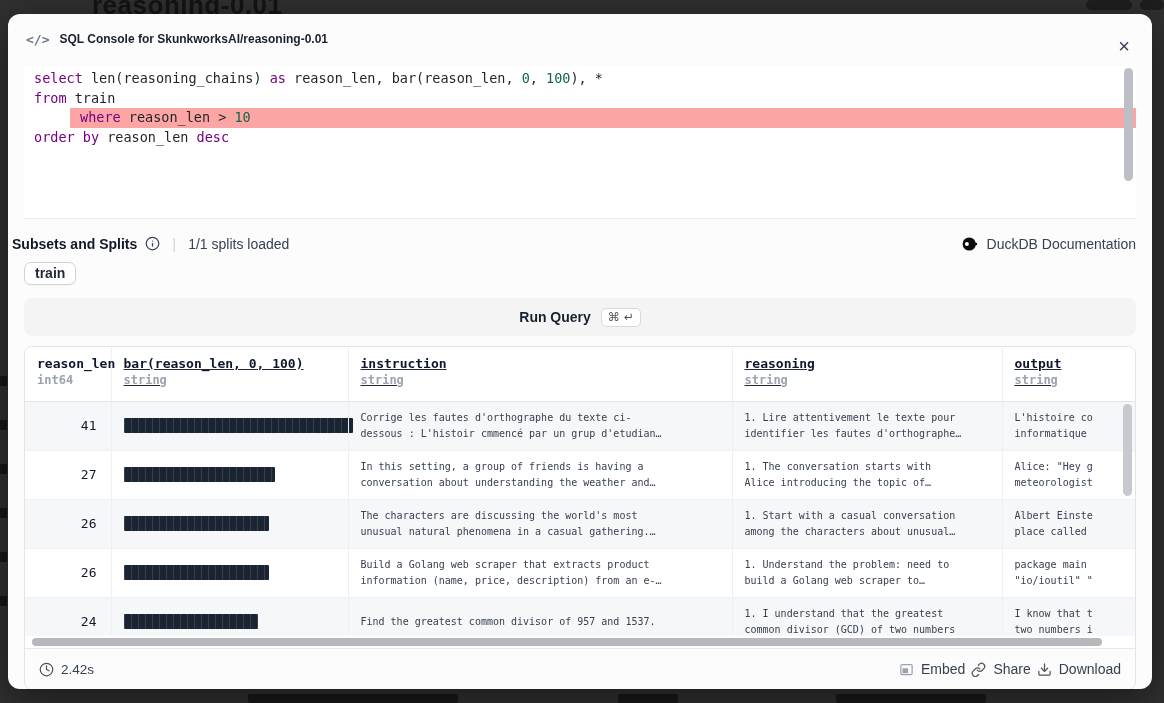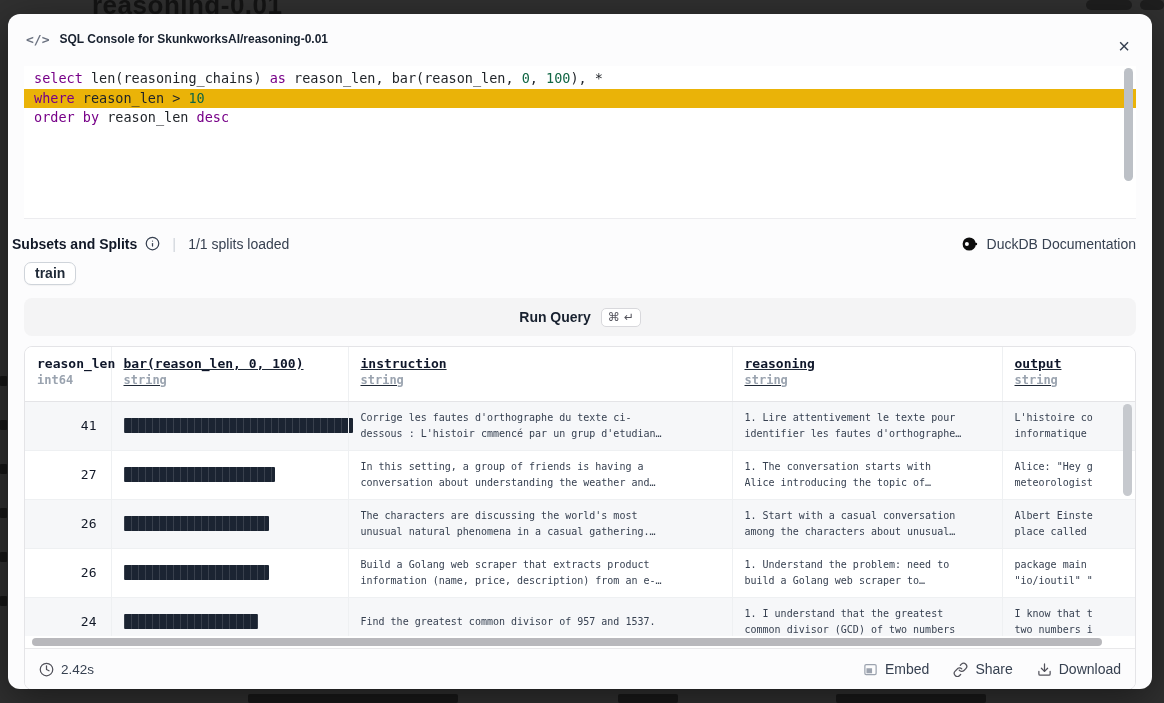--- a/index.html
+++ b/index.html
@@ -39,21 +39,21 @@
   }
 
   
   .editor {
     margin: 8px 16px 0 16px; height: 153px; background: #ffffff;
     border-bottom: 1px solid #ececef; position: relative;
     font-family: "DejaVu Sans Mono", monospace; font-size: 13.5px; line-height: 19.5px;
     color: #1f2328; overflow: hidden;
   }
   .cm-line { padding-left: 10px; white-space: pre; }
-  .cm-line.active { background: #eab308; }
+  .cm-line.active { background: #fca5a5; margin-left: 46px; }
   .editor-lines { padding-top: 3px; }
   .tok-kw  { color: #770088; }
   .tok-num { color: #116644; }
   .tok-id  { color: #1f2328; }
   .ed-scrollbar { position: absolute; right: 3px; top: 2px; width: 9px; height: 148px; }
   .ed-thumb { width: 9px; height: 113px; background: #bcc0c6; border-radius: 5px; }
 
   
   .subsets-row { margin: 16px 16px 0 4px; display: flex; align-items: center; }
   .subsets-left { display: flex; align-items: center; gap: 8px; }
@@ -109,21 +109,21 @@
   .v-thumb { width: 9px; height: 92px; background: #c6c9ce; border-radius: 5px; }
   .h-scroll { height: 12px; position: relative; background: #fff; }
   .h-thumb { position: absolute; left: 7px; top: 2px; height: 8px; width: calc(100% - 40px); background: #b8b8bc; border-radius: 4px; }
 
   
   .card-footer {
     height: 41px; border-top: 1px solid #e8e8ea; background: #fcfcfd;
     display: flex; align-items: center; justify-content: space-between; padding: 8px 14px;
   }
   .time-group { display: flex; align-items: center; gap: 7px; font-size: 13.5px; color: #374151; }
-  .footer-actions { display: flex; align-items: center; gap: 24px; }
+  .footer-actions { display: flex; align-items: center; gap: 6px; }
   .footer-btn { display: flex; align-items: center; gap: 7px; font-size: 14px; color: #374151; background: none; border: none; cursor: pointer; font-family: inherit; }
   .icon-svg { stroke: #52525b; fill: none; stroke-width: 2; stroke-linecap: round; stroke-linejoin: round; }
 </style>
 </head>
 <body>
 
 <div class="bg-frag bg-top-title">reasoning-0.01</div>
 <div class="bg-pill bg-chip-a"></div>
 <div class="bg-pill bg-chip-b"></div>
 <div class="bg-left-col">
@@ -142,20 +142,21 @@
 
   <div class="modal-header">
     <span class="code-glyph">&lt;/&gt;</span>
     <span class="modal-title">SQL Console for SkunkworksAI/reasoning-0.01</span>
   </div>
   <button class="close-btn">×</button>
 
   <div class="editor">
     <div class="editor-lines">
       <div class="cm-line"><span class="tok-kw">select </span><span class="tok-id">len(reasoning_chains) </span><span class="tok-kw">as </span><span class="tok-id">reason_len, bar(reason_len, </span><span class="tok-num">0</span><span class="tok-id">, </span><span class="tok-num">100</span><span class="tok-id">), *</span></div>
+      <div class="cm-line"><span class="tok-kw">from </span><span class="tok-id">train</span></div>
       <div class="cm-line active"><span class="tok-kw">where </span><span class="tok-id">reason_len &gt; </span><span class="tok-num">10</span></div>
       <div class="cm-line"><span class="tok-kw">order by </span><span class="tok-id">reason_len </span><span class="tok-kw">desc</span></div>
     </div>
     <div class="ed-scrollbar">
         <div class="ed-thumb"></div>
       </div>
   </div>
 
   <div class="subsets-row">
     <div class="subsets-left">

